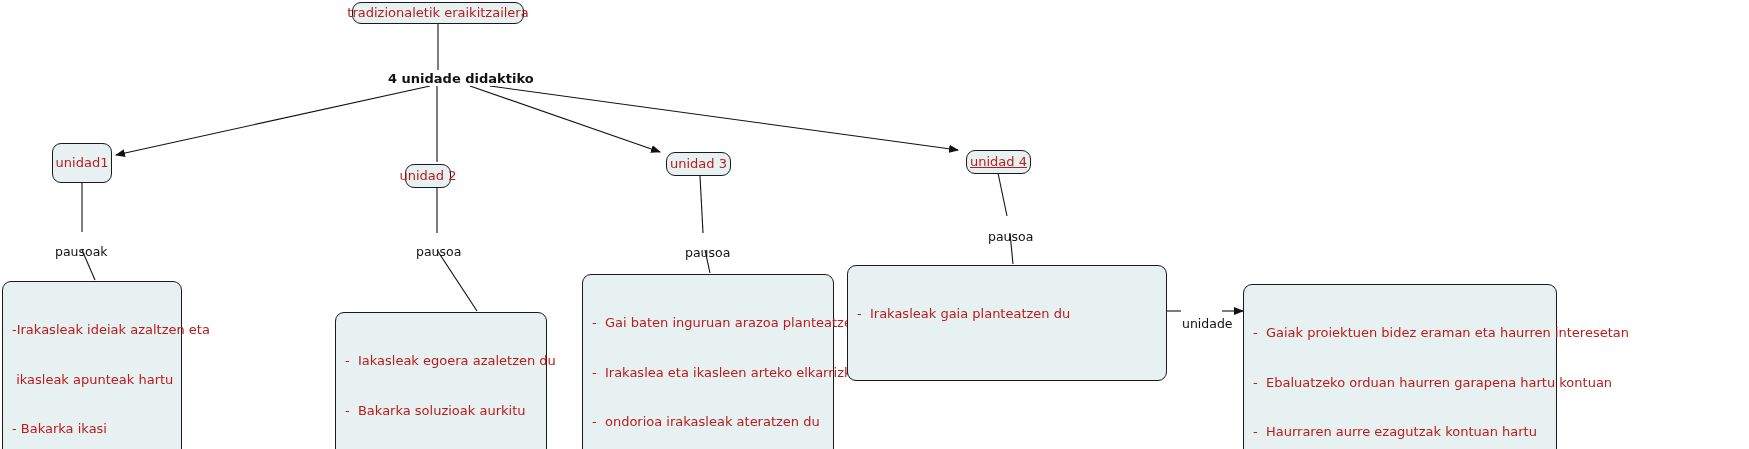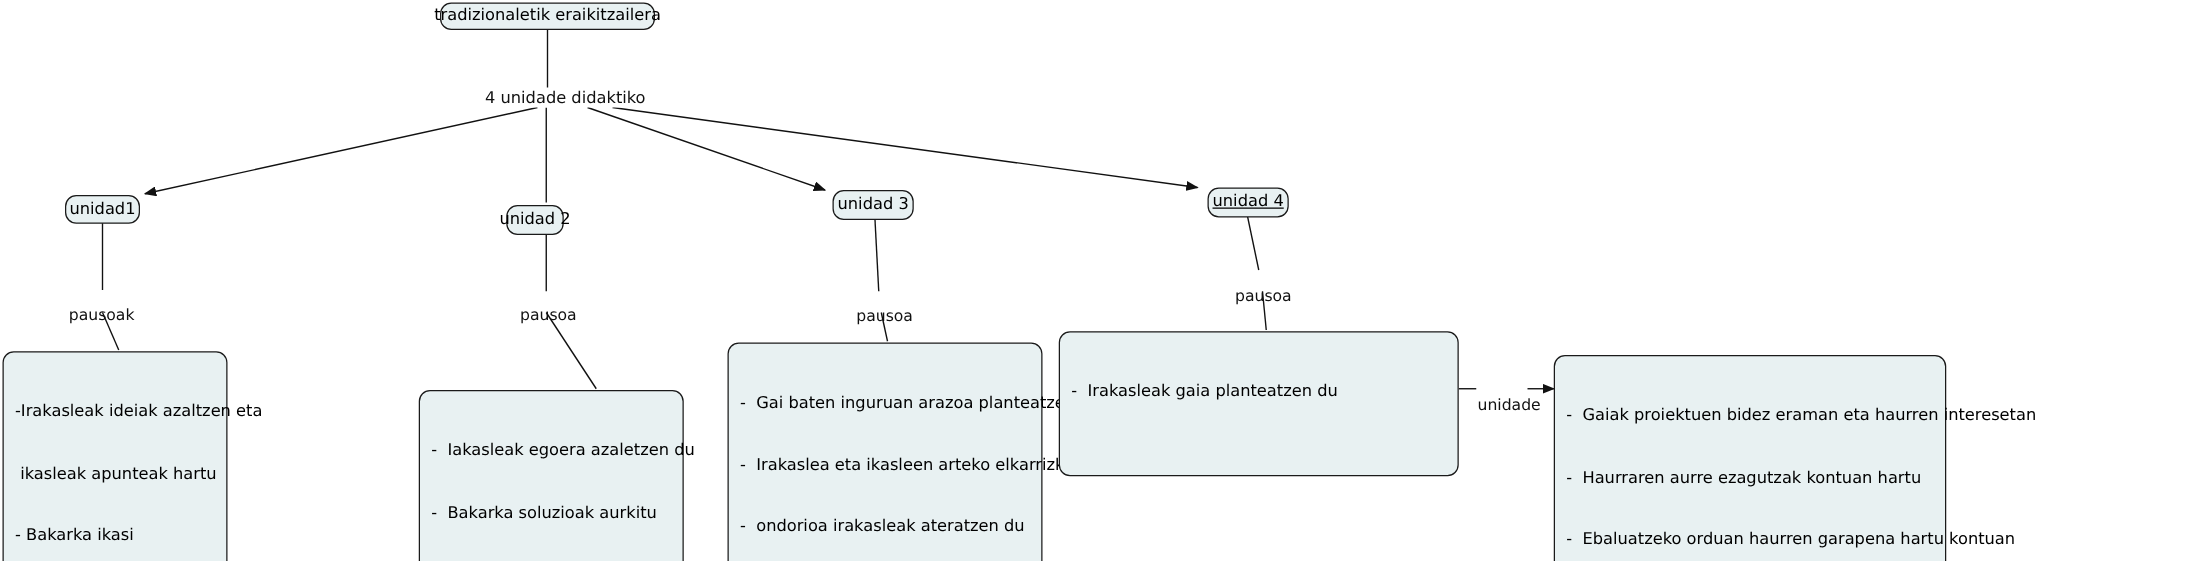--- a/index.html
+++ b/index.html
@@ -21,21 +21,21 @@
     width: 1749px;
     height: 449px;
     pointer-events: none;
   }
   .node {
     position: absolute;
     box-sizing: border-box;
     background: #e8f1f2;
     border: 1px solid #1a1a1a;
     border-radius: 9px;
-    color: #000000;
+    color: #b91c1c;
     font-size: 13px;
     line-height: 16px;
     white-space: pre;
     z-index: 2;
   }
   .node.small {
     display: flex;
     align-items: center;
     justify-content: center;
     padding: 0 9px;
@@ -63,20 +63,21 @@
   }
   .plain-node {
     position: absolute;
     color: #111111;
     font-size: 13px;
     line-height: 15px;
     white-space: nowrap;
     background: #ffffff;
     padding: 0 2px;
     z-index: 2;
+    font-weight: bold;
   }
 </style>
 </head>
 <body>
 
 <div id="canvas">
 
   <svg id="edges" viewBox="0 0 1749 449" xmlns="http://www.w3.org/2000/svg">
     <defs>
       <marker id="arrow" markerWidth="10" markerHeight="8" refX="9" refY="4" orient="auto" markerUnits="userSpaceOnUse">
@@ -108,21 +109,21 @@
   </svg>
 
   <div class="node small" style="left:352px; top:2px; width:172px; height:22px;">
     <span>tradizionaletik eraikitzailera</span>
   </div>
 
   <div class="plain-node" style="left:386px; top:71px;">
     <span>4 unidade didaktiko</span>
   </div>
 
-  <div class="node small" style="left:52px; top:156px; width:60px; height:23px;">
+  <div class="node small" style="left:52px; top:143px; width:60px; height:40px;">
     <span>unidad1</span>
   </div>
 
   <div class="node small" style="left:405px; top:164px; width:46px; height:24px;">
     <span>unidad 2</span>
   </div>
 
   <div class="node small" style="left:666px; top:152px; width:65px; height:24px;text-align:center;">
     <span>unidad 3</span>
   </div>
@@ -176,17 +177,17 @@
     
   </div>
 
   <div class="node list" style="left:847px; top:265px; width:320px;">
     <span class="line">-  Irakasleak gaia planteatzen du</span>
     
   </div>
 
   <div class="node list" style="left:1243px; top:284px; width:314px;">
     <span class="line">-  Gaiak proiektuen bidez eraman eta haurren interesetan</span>
+    <span class="line">-  Ebaluatzeko orduan haurren garapena hartu kontuan</span>
     <span class="line">-  Haurraren aurre ezagutzak kontuan hartu</span>
-    <span class="line">-  Ebaluatzeko orduan haurren garapena hartu kontuan</span>
   </div>
 
 </div>
 
 </body></html>

